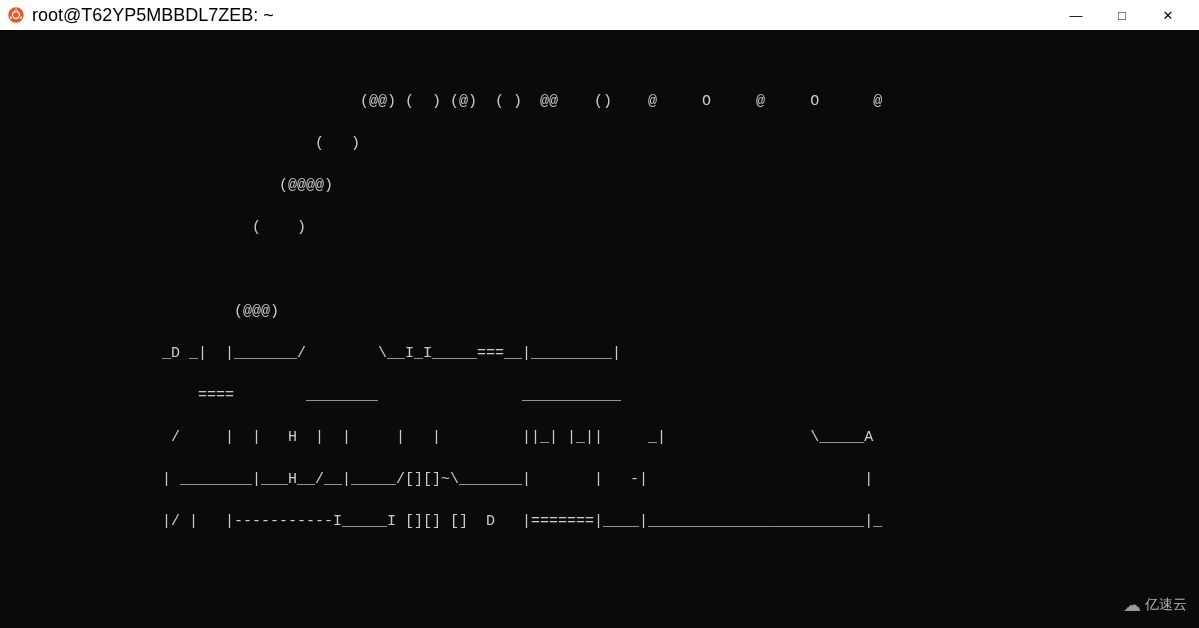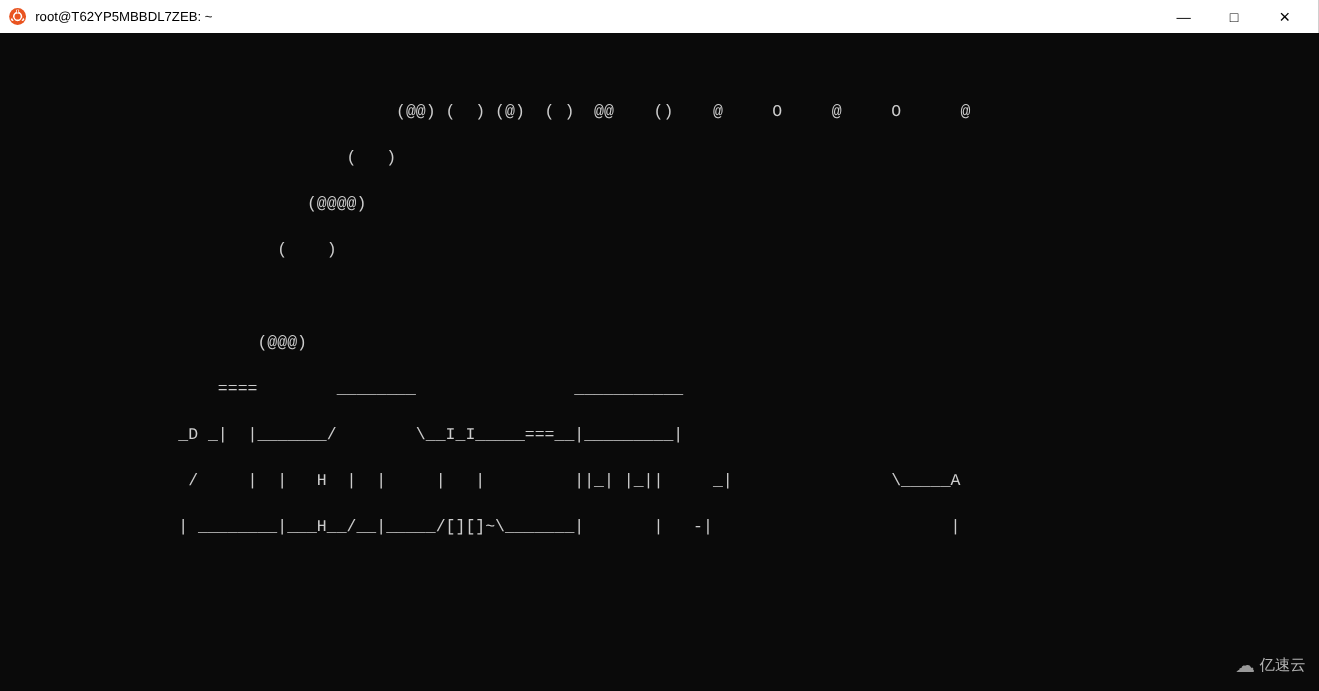--- a/index.html
+++ b/index.html
@@ -21,21 +21,21 @@
     }
     .titlebar-icon {
       width: 16px;
       height: 16px;
       margin-right: 8px;
       display: flex;
       align-items: center;
       justify-content: center;
     }
     .titlebar-title {
-      font-size: 12px;
+      font-size: 18px;
       color: #000;
       flex: 1;
     }
     .titlebar-controls {
       display: flex;
       gap: 0;
     }
     .titlebar-btn {
       width: 46px;
       height: 30px;
@@ -107,24 +107,25 @@
   </div>
 </div>
 
 <div class="terminal">
 <div class="ascii-line">                                        (@@) (  ) (@)  ( )  @@    ()    @     O     @     O      @</div>
 <div class="ascii-line">                                   (   )</div>
 <div class="ascii-line">                               (@@@@)</div>
 <div class="ascii-line">                            (    )</div>
 <div class="ascii-line"></div>
 <div class="ascii-line">                          (@@@)</div>
+<div class="ascii-line">                  _D _|  |_______/        \__I_I_____===__|_________|</div>
 <div class="ascii-line">                      ====        ________                ___________</div>
-<div class="ascii-line">                  _D _|  |_______/        \__I_I_____===__|_________|</div>
 <div class="ascii-line">                   /     |  |   H  |  |     |   |         ||_| |_||     _|                \_____A</div>
 <div class="ascii-line">                  | ________|___H__/__|_____/[][]~\_______|       |   -|                        |</div>
+<div class="ascii-line">                  |/ |   |-----------I_____I [][] []  D   |=======|____|________________________|_</div>
 
 
 
 </div>
 
 <div class="watermark">
   <span class="watermark-icon">☁</span>
   <span>亿速云</span>
 </div>
 

